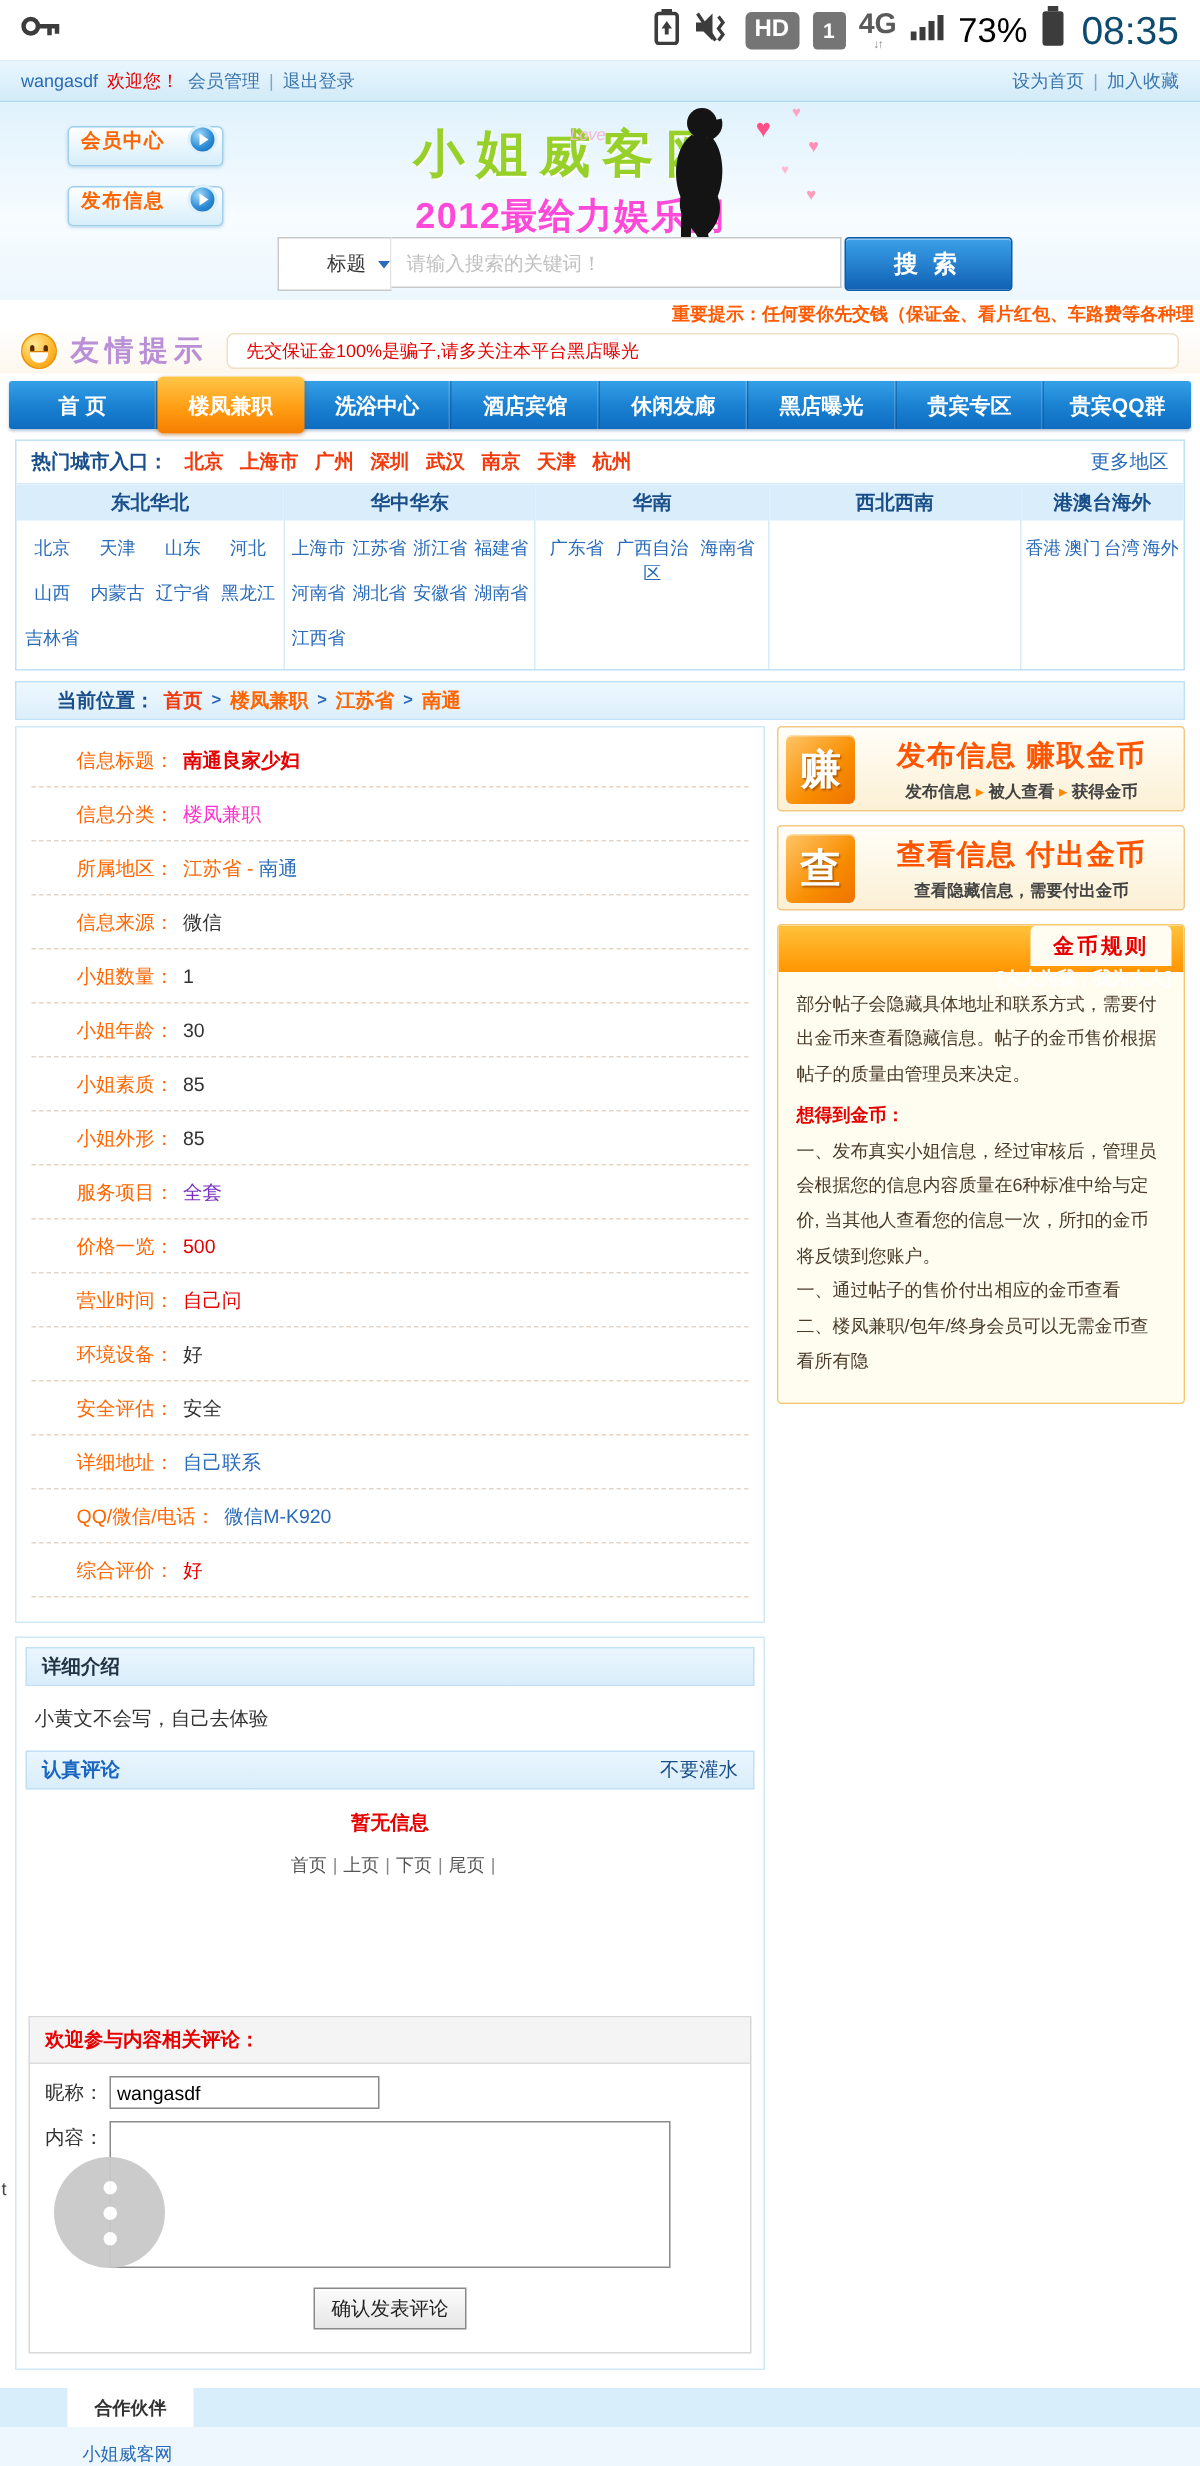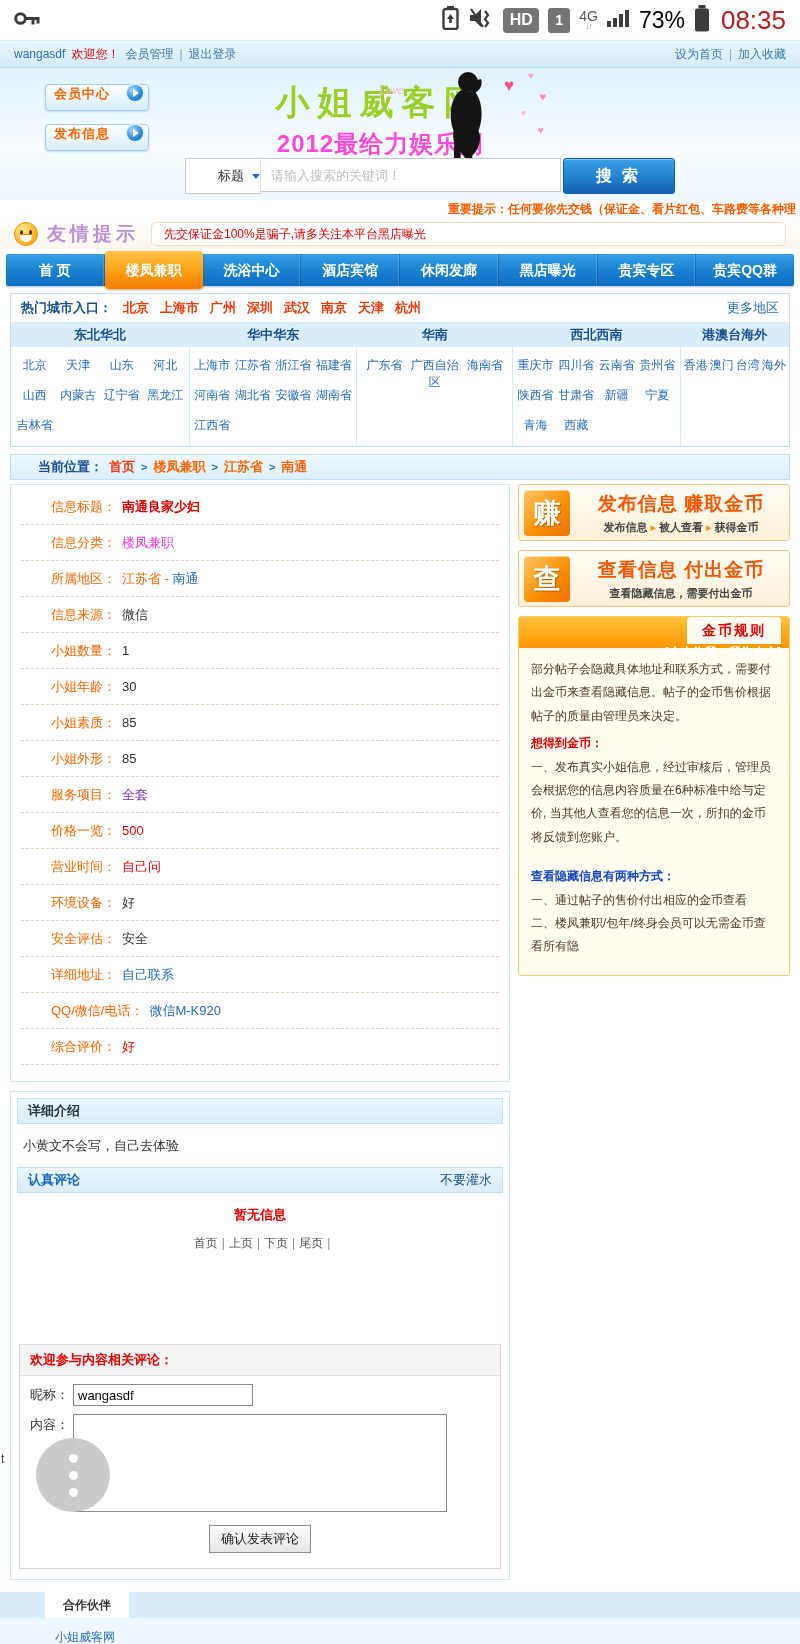--- a/index.html
+++ b/index.html
@@ -7,25 +7,25 @@
        font-family:"Liberation Sans","DejaVu Sans",sans-serif;-webkit-font-smoothing:antialiased;}
   a{text-decoration:none;cursor:pointer;}
   
   .statusbar{height:40px;display:flex;align-items:center;padding:0 14px;background:#fff;color:#565656;}
   .sb-spacer{flex:1;}
   .sb-right{display:flex;align-items:center;gap:9px;}
   .badge{background:#757575;color:#fff;border-radius:4px;font-weight:bold;display:flex;align-items:center;justify-content:center;}
   .hd-badge{width:36px;height:25px;font-size:16px;}
   .sim-badge{width:22px;height:25px;font-size:14px;border-radius:3px;}
   .net4g{display:flex;flex-direction:column;align-items:center;line-height:1;}
-  .net4g .g{font-size:14px;font-weight:normal;color:#5a5a5a;}
+  .net4g .g{font-size:19px;font-weight:bold;color:#5a5a5a;}
   .net4g .arr{font-size:8px;color:#8a8a8a;letter-spacing:-1px;}
   .net4g .arr i{font-style:normal;}
   .pct{font-size:23px;color:#000000;}
-  .clock{font-size:26px;color:#b91c1c;margin-left:2px;}
+  .clock{font-size:26px;color:#0c4a6e;margin-left:2px;}
   
   .userbar{height:26px;display:flex;align-items:center;justify-content:space-between;padding:0 14px;
            background:linear-gradient(180deg,#eaf7fe,#d2eaf8);border-top:1px solid #dceef9;border-bottom:1px solid #b3d9ef;font-size:12px;}
   .ub-left,.ub-right{display:flex;align-items:center;gap:6px;}
   .ub-user{color:#2a6bb8;}
   .ub-welcome{color:#e60000;}
   .ub-link{color:#3a76ad;}
   .ub-sep{color:#7fa8c7;}
   
   .header{position:relative;height:132px;background:linear-gradient(180deg,#e0f2fc 0%,#f7fcff 60%,#ecf7fd 100%);}
@@ -346,32 +346,20 @@
       <div class="region-col">
         <div class="region-title">华南</div>
         <div class="region-links cols3">
           <a class="region-link">广东省</a>
           <a class="region-link">广西自治区</a>
           <a class="region-link">海南省</a>
         </div>
       </div>
       <div class="region-col">
         <div class="region-title">西北西南</div>
-        <div class="region-links cols4">
-          <a class="region-link">重庆市</a>
-          <a class="region-link">四川省</a>
-          <a class="region-link">云南省</a>
-          <a class="region-link">贵州省</a>
-          <a class="region-link">陕西省</a>
-          <a class="region-link">甘肃省</a>
-          <a class="region-link">新疆</a>
-          <a class="region-link">宁夏</a>
-          <a class="region-link">青海</a>
-          <a class="region-link">西藏</a>
-        </div>
       </div>
       <div class="region-col">
         <div class="region-title">港澳台海外</div>
         <div class="region-links cols4">
           <a class="region-link">香港</a>
           <a class="region-link">澳门</a>
           <a class="region-link">台湾</a>
           <a class="region-link">海外</a>
         </div>
       </div>
@@ -427,21 +415,20 @@
     </div>
     <div class="goldbox">
       <div class="ghead">
         <span class="gtab">金币规则</span>
         <span class="gslogan">[人人为我，我为人人]</span>
       </div>
       <div class="gbody">
         <p class="g-p">部分帖子会隐藏具体地址和联系方式，需要付出金币来查看隐藏信息。帖子的金币售价根据帖子的质量由管理员来决定。</p>
         <p class="g-p g-h-red">想得到金币：</p>
         <p class="g-p">一、发布真实小姐信息，经过审核后，管理员会根据您的信息内容质量在6种标准中给与定价, 当其他人查看您的信息一次，所扣的金币将反馈到您账户。</p>
-        <p class="g-p g-h-blue">查看隐藏信息有两种方式：</p>
         <p class="g-p">一、通过帖子的售价付出相应的金币查看</p>
         <p class="g-p">二、楼凤兼职/包年/终身会员可以无需金币查看所有隐</p>
       </div>
     </div>
   </div>
 </div>
 
 <div class="detailbox">
   <div class="strip">
     <span class="s-title">详细介绍</span>

